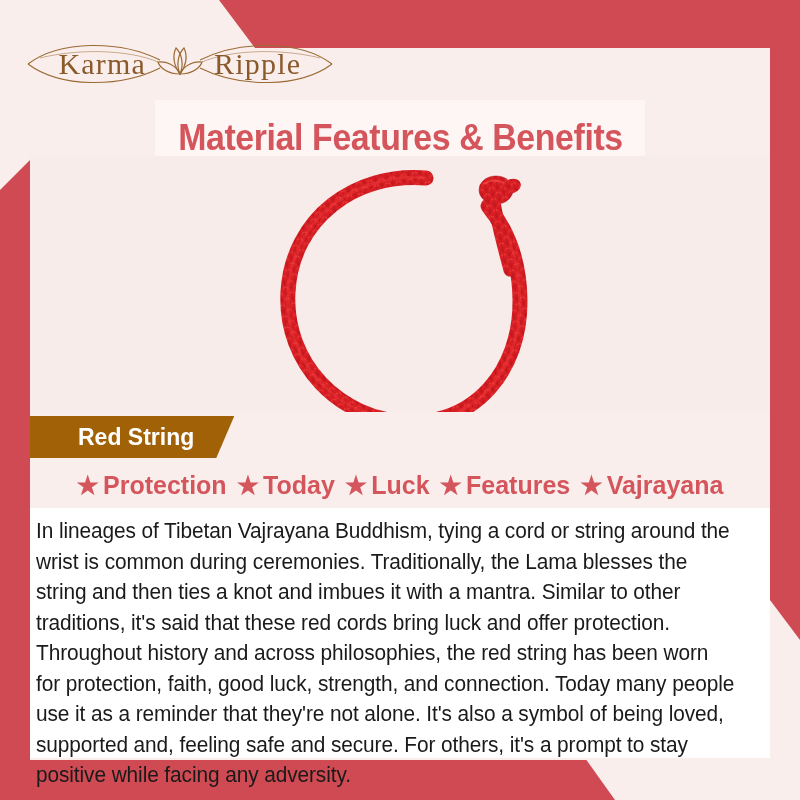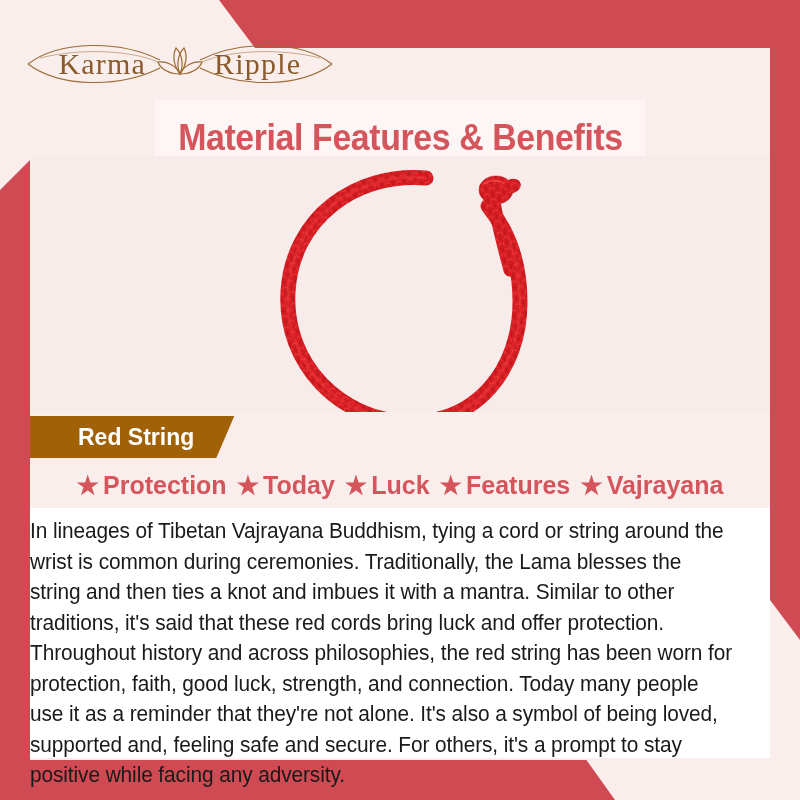--- a/index.html
+++ b/index.html
@@ -144,21 +144,21 @@
     line-height: 1;
   }
 
   
   .desc {
     position: absolute;
     left: 30px; top: 508px;
     width: 740px; height: 250px;
     background: #ffffff;
     box-sizing: border-box;
-    padding: 8px 14px 0 0;
+    padding: 8px 14px 0 6px;
   }
   .desc-text {
     color: #1a1a1a;
     font-size: 21.5px;
     line-height: 30.5px;
     letter-spacing: -0.1px;
     text-align: left;
     margin: 0;
     transform: scaleX(0.97);
     transform-origin: left top;

